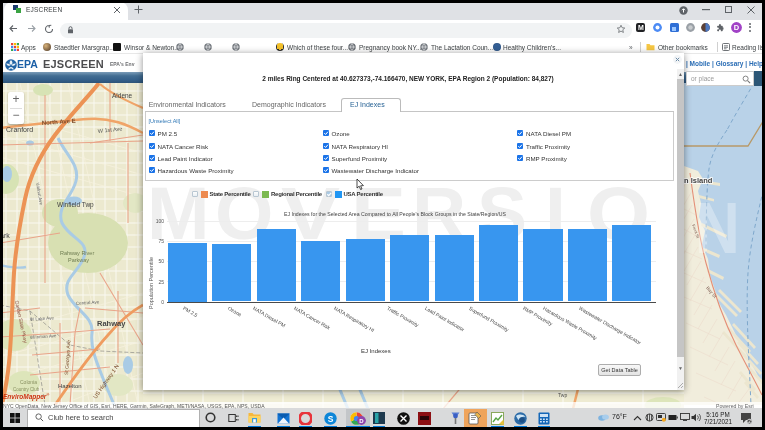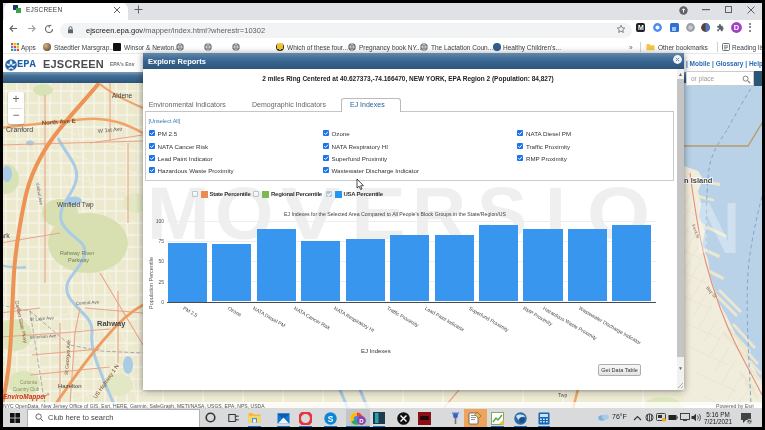--- a/index.html
+++ b/index.html
@@ -73,21 +73,20 @@
       <path d="M1 4.5 H8 M5 1.5 L8 4.5 L5 7.5" stroke="#9aa0a6" stroke-width="1.1" fill="none"></path>
     </svg>
 <svg class="abs" style="left:44px;top:23.5px" width="10" height="10" viewBox="0 0 10 10">
       <path d="M8.5 5 A3.5 3.5 0 1 1 5 1.5 M5 1.5 L7.3 1.2 M5 1.5 L5.4 3.6" stroke="#5f6368" stroke-width="1.1" fill="none"></path>
     </svg>
 <div id="omnibox"></div>
 <svg class="abs" style="left:67px;top:26px" width="7" height="8" viewBox="0 0 7 8">
       <rect x="1" y="3.2" width="5" height="4" rx="0.5" fill="#5f6368"></rect>
       <path d="M2 3 V2.2 A1.5 1.5 0 0 1 5 2.2 V3" stroke="#5f6368" fill="none"></path>
     </svg>
-<div id="urltext">ejscreen.epa.gov<span style="color:#5f6368">/mapper/index.html?wherestr=10302</span></div>
 <svg class="abs" style="left:616px;top:23.5px" width="10" height="10" viewBox="0 0 24 24">
       <path d="M12 3 L14.8 9 L21 9.7 L16.3 13.9 L17.7 20.3 L12 17 L6.3 20.3 L7.7 13.9 L3 9.7 L9.2 9 Z" fill="none" stroke="#5f6368" stroke-width="1.8"></path>
     </svg>
 
 <rect class="abs" style="left:636px;top:23px;width:9px;height:9px;background:#202124;border-radius:2px"></rect>
 <div class="abs" style="left:638px;top:23.5px;color:#fff;font-size:7px;font-weight:bold">M</div>
 <svg class="abs" style="left:653px;top:23px" width="9" height="9">
       <circle cx="4.5" cy="4.5" r="4.4" fill="#4c8bf5"></circle>
       <circle cx="4.5" cy="4.5" r="2" fill="#fff"></circle>
     </svg>
@@ -173,21 +172,21 @@
 <div id="page">
   <div id="epahdr"></div>
   <svg class="abs" style="left:5px;top:3.5px" width="12" height="12">
         <circle cx="6" cy="6" r="5.8" fill="#2063a5"></circle>
         <path d="M6 1 C4 3 4 5 6 6 C8 5 8 3 6 1 Z" fill="#fff" opacity="0.9"></path>
         <path d="M1.2 4.5 C3 4.2 5 5 5.4 6.4 C4 7.4 2 6.8 1.2 4.5 Z" fill="#fff" opacity="0.9"></path>
         <path d="M10.8 4.5 C9 4.2 7 5 6.6 6.4 C8 7.4 10 6.8 10.8 4.5 Z" fill="#fff" opacity="0.9"></path>
         <path d="M3 10.5 C3.8 8.8 5 7.8 6 8 C6.2 9.5 5 10.8 3 10.5 Z" fill="#fff" opacity="0.9"></path>
         <path d="M9 10.5 C8.2 8.8 7 7.8 6 8 C5.8 9.5 7 10.8 9 10.5 Z" fill="#fff" opacity="0.9"></path>
       </svg>
-  <div class="abs" style="left:17px;top:3px;font-size:10.5px;font-weight:bold;color:#1b5fa6;font-family:Liberation Mono, monospace">EPA</div>
+  <div class="abs" style="left:17px;top:3px;font-size:10.5px;font-weight:bold;color:#1b5fa6;font-family:Liberation Sans, sans-serif">EPA</div>
   <div class="abs" style="left:43px;top:3px;font-size:11px;font-weight:bold;color:#4d4d4f;letter-spacing:0.2px">EJSCREEN</div>
   <div class="abs" style="left:110px;top:6px;font-size:5px;font-weight:bold;color:#6d6e71">EPA's Env</div>
   <div class="abs" style="left:686px;top:4.5px;font-size:6.5px;font-weight:bold;color:#2a6db5">| Mobile | Glossary | Help</div>
   <div id="bluebar"></div>
 
   <div id="lmap">
   <svg width="143" height="322" viewBox="0 0 143 322">
     <rect width="143" height="322" fill="#ece9cf"></rect>
 
     <g stroke="#ffffff" stroke-width="0.9" opacity="0.8">
@@ -353,23 +352,20 @@
   <div id="wmrow" style="position:absolute;left:0;top:0;width:541px;height:337px;overflow:hidden;color:#efefef;font-weight:bold;font-size:75px;line-height:1">
     <span style="position:absolute;left:4px;top:123px">M</span>
     <span style="position:absolute;left:72px;top:123px">O</span>
     <span style="position:absolute;left:138px;top:123px;transform:scaleX(1.18);transform-origin:0 0">V</span>
     <span style="position:absolute;left:208px;top:123px;transform:scaleX(1.1);transform-origin:0 0">E</span>
     <span style="position:absolute;left:269px;top:123px">R</span>
     <span style="position:absolute;left:334px;top:123px">S</span>
     <span style="position:absolute;left:402px;top:123px">I</span>
     <span style="position:absolute;left:444px;top:123px;transform:scaleX(1.08);transform-origin:0 0">O</span>
   </div>
-  <div id="mtitle">
-        <span>Explore Reports</span>
-      </div>
   <svg class="abs" style="left:530px;top:2px" width="9" height="9">
         <circle cx="4.5" cy="4.5" r="4.4" fill="#f3f5f7"></circle>
         <path d="M2.8 2.8 L6.2 6.2 M6.2 2.8 L2.8 6.2" stroke="#6b8aa5" stroke-width="1"></path>
       </svg>
   <div class="abs" style="left:0;top:22px;width:530px;text-align:center;font-size:6.5px;font-weight:bold;color:#222">2 miles Ring Centered at 40.627373,-74.166470, NEW YORK, EPA Region 2 (Population: 84,827)</div>
 
   <div class="abs" style="left:1.5px;top:45px;width:529px;height:13.5px;border-bottom:1px solid #c5c5c5"></div>
   <div class="abs" style="left:5.7px;top:47.5px;font-size:7px;color:#666">Environmental Indicators</div>
   <div class="abs" style="left:109px;top:47.5px;font-size:7px;color:#666">Demographic Indicators</div>
   <div class="abs" style="left:198px;top:45px;width:60px;height:14px;background:#fff;border:1px solid #bbb;border-bottom:none;border-radius:3px 3px 0 0"></div>

